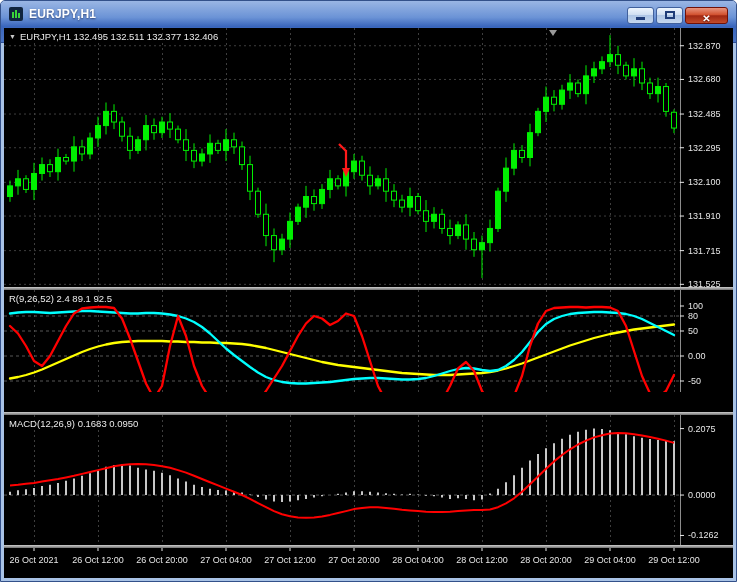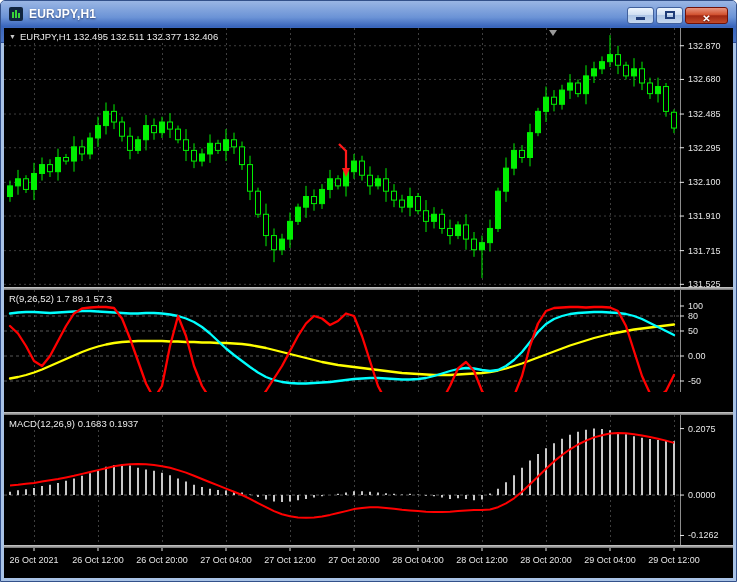--- a/index.html
+++ b/index.html
@@ -303,21 +303,21 @@
           <line x1="676" y1="91" x2="680" y2="91" stroke="#e6e6e6"></line>
           <text x="684" y="94" fill="#e6e6e6" font-size="9">-50</text>
           <line x1="676" y1="106" x2="680" y2="106" stroke="#e6e6e6"></line>
           <text x="684" y="109" fill="#e6e6e6" font-size="9">-80</text>
           <line x1="676" y1="116" x2="680" y2="116" stroke="#e6e6e6"></line>
           <text x="684" y="119" fill="#e6e6e6" font-size="9">-100</text>
           <polyline points="6,88.5 14,87.0 22,85.0 30,82.5 38,79.5 46,76.0 54,72.5 62,69.0 70,65.5 78,62.0 86,59.0 94,56.5 102,54.5 110,53.0 118,52.0 126,51.5 134,51.0 142,51.0 150,51.0 158,51.0 166,51.5 174,51.5 182,52.0 190,52.0 198,52.5 206,52.5 214,53.0 222,53.0 230,53.5 238,54.0 246,55.0 254,56.5 262,58.0 270,60.0 278,62.0 286,64.0 294,66.0 302,68.0 310,70.0 318,72.0 326,73.5 334,75.0 342,76.0 350,77.0 358,78.0 366,79.0 374,80.0 382,81.0 390,82.0 398,83.0 406,83.5 414,84.0 422,84.5 430,85.0 438,85.0 446,85.0 454,84.5 462,84.0 470,83.5 478,83.0 486,82.0 494,80.5 502,78.5 510,76.0 518,73.5 526,70.5 534,67.5 542,64.5 550,61.5 558,58.5 566,55.5 574,53.0 582,50.5 590,48.0 598,46.0 606,44.0 614,42.5 622,41.0 630,39.5 638,38.5 646,37.5 654,36.5 662,35.5 670,34.5" fill="none" stroke="#ffff00" stroke-width="2.3" stroke-linejoin="round" stroke-linecap="round"></polyline>
           <polyline points="6,23.5 14,22.5 22,22.0 30,22.0 38,22.5 46,23.0 54,22.5 62,22.0 70,21.5 78,21.0 86,21.0 94,21.5 102,22.0 110,22.5 118,23.0 126,23.5 134,23.5 142,23.0 150,23.0 158,23.5 166,24.5 174,26.0 182,28.5 190,32.0 198,37.0 206,43.5 214,51.0 222,58.5 230,65.0 238,71.0 246,77.0 254,82.5 262,87.0 270,90.0 278,92.0 286,93.0 294,93.5 302,93.5 310,93.0 318,92.5 326,92.0 334,91.0 342,90.0 350,89.0 358,88.5 366,88.0 374,88.0 382,88.5 390,89.0 398,89.5 406,89.5 414,89.0 422,88.0 430,86.0 438,83.5 446,81.0 454,79.0 462,78.0 470,78.5 478,80.0 486,81.0 494,80.0 502,76.0 510,70.0 518,62.0 526,52.0 534,42.0 542,34.0 550,29.0 558,26.0 566,24.0 574,23.0 582,22.5 590,22.0 598,22.0 606,22.5 614,23.0 622,24.0 630,26.0 638,29.0 646,33.0 654,37.0 662,41.0 670,45.0" fill="none" stroke="#00ffff" stroke-width="2.3" stroke-linejoin="round" stroke-linecap="round"></polyline>
           <polyline points="6,36.0 14,43.5 22,56.0 30,71.0 38,76.0 46,66.0 54,51.0 62,36.0 70,23.5 78,18.5 86,17.5 94,17.0 102,17.0 110,18.0 118,28.5 126,48.5 134,71.0 142,93.5 150,108.5 158,96.0 166,56.0 174,26.0 182,46.0 190,76.0 198,96.0 206,108.5 214,111.0 222,112.0 230,111.0 238,110.0 246,111.0 254,112.0 262,101.0 270,88.5 278,76.0 286,61.0 294,46.0 302,33.5 310,26.0 318,28.5 326,35.0 334,31.0 342,23.5 350,26.0 358,46.0 366,71.0 374,96.0 382,111.0 390,114.5 398,115.0 406,113.5 414,114.5 422,115.0 430,114.5 438,111.0 446,96.0 454,78.5 462,72.0 470,81.0 478,101.0 486,112.0 494,114.5 502,113.5 510,106.0 518,86.0 526,56.0 534,33.5 542,21.0 550,18.0 558,17.5 566,17.0 574,17.0 582,17.5 590,17.0 598,17.0 606,17.5 614,21.0 622,36.0 630,61.0 638,86.0 646,103.5 654,107.0 662,101.0 670,85.0" fill="none" stroke="#ff0000" stroke-width="2.3" stroke-linejoin="round" stroke-linecap="round"></polyline>
         </svg>
-      <div class="pane-label">R(9,26,52) 1.7 89.1 57.3</div>
+      <div class="pane-label">R(9,26,52) 2.4 89.1 92.5</div>
     </div>
     <div class="divider" style="top:384px"></div>
 
     <div class="pane" id="pane-macd">
       <svg id="svg-macd" width="729" height="130">
           <line x1="30.5" y1="0" x2="30.5" y2="130" stroke="#3e3e3e" stroke-dasharray="2 3"></line>
           <line x1="94.5" y1="0" x2="94.5" y2="130" stroke="#3e3e3e" stroke-dasharray="2 3"></line>
           <line x1="158.5" y1="0" x2="158.5" y2="130" stroke="#3e3e3e" stroke-dasharray="2 3"></line>
           <line x1="222.5" y1="0" x2="222.5" y2="130" stroke="#3e3e3e" stroke-dasharray="2 3"></line>
           <line x1="286.5" y1="0" x2="286.5" y2="130" stroke="#3e3e3e" stroke-dasharray="2 3"></line>
@@ -413,21 +413,21 @@
           <line x1="614" y1="80.04926108374384" x2="614" y2="17.29064039408867" stroke="#c8c8c8" stroke-width="2"></line>
           <line x1="622" y1="80.04926108374384" x2="622" y2="19.211822660098523" stroke="#c8c8c8" stroke-width="2"></line>
           <line x1="630" y1="80.04926108374384" x2="630" y2="21.133004926108377" stroke="#c8c8c8" stroke-width="2"></line>
           <line x1="638" y1="80.04926108374384" x2="638" y2="22.733990147783253" stroke="#c8c8c8" stroke-width="2"></line>
           <line x1="646" y1="80.04926108374384" x2="646" y2="24.014778325123157" stroke="#c8c8c8" stroke-width="2"></line>
           <line x1="654" y1="80.04926108374384" x2="654" y2="24.975369458128082" stroke="#c8c8c8" stroke-width="2"></line>
           <line x1="662" y1="80.04926108374384" x2="662" y2="25.615763546798025" stroke="#c8c8c8" stroke-width="2"></line>
           <line x1="670" y1="80.04926108374384" x2="670" y2="26.160098522167488" stroke="#c8c8c8" stroke-width="2"></line>
           <polyline points="6,70.4 14,69.8 22,68.8 30,67.9 38,66.6 46,65.3 54,64.0 62,62.4 70,60.8 78,58.9 86,57.0 94,55.1 102,53.2 110,51.2 118,50.0 126,49.3 134,49.0 142,49.3 150,50.0 158,51.2 166,52.8 174,55.1 182,57.6 190,60.8 198,64.0 206,67.2 214,70.4 222,73.6 230,76.8 238,80.0 246,83.9 254,88.1 262,92.2 270,96.1 278,99.3 286,101.2 294,102.5 302,102.8 310,102.5 318,101.5 326,99.9 334,98.0 342,96.1 350,94.1 358,92.9 366,92.2 374,92.2 382,92.9 390,93.8 398,94.8 406,95.4 414,96.1 422,96.7 430,97.0 438,97.0 446,96.7 454,96.1 462,95.4 470,95.1 478,95.1 486,94.5 494,92.2 502,88.4 510,83.3 518,76.8 526,69.2 534,61.5 542,53.8 550,46.4 558,40.0 566,34.3 574,29.5 582,25.6 590,22.4 598,20.2 606,18.6 614,17.9 622,18.3 630,19.2 638,20.5 646,22.1 654,23.7 662,25.6 670,27.9" fill="none" stroke="#ff0000" stroke-width="2" stroke-linejoin="round"></polyline>
         </svg>
-      <div class="pane-label">MACD(12,26,9) 0.1683 0.1937</div>
+      <div class="pane-label">MACD(12,26,9) 0.1683 0.0950</div>
     </div>
     <div class="divider" style="top:517px"></div>
 
     <div id="time-axis">
       <svg id="svg-time" width="729" height="30">
           <line x1="30" y1="0" x2="30" y2="3" stroke="#e6e6e6"></line>
           <text x="30" y="15" text-anchor="middle" fill="#e6e6e6" font-size="9">26 Oct 2021</text>
           <line x1="94" y1="0" x2="94" y2="3" stroke="#e6e6e6"></line>
           <text x="94" y="15" text-anchor="middle" fill="#e6e6e6" font-size="9">26 Oct 12:00</text>
           <line x1="158" y1="0" x2="158" y2="3" stroke="#e6e6e6"></line>

